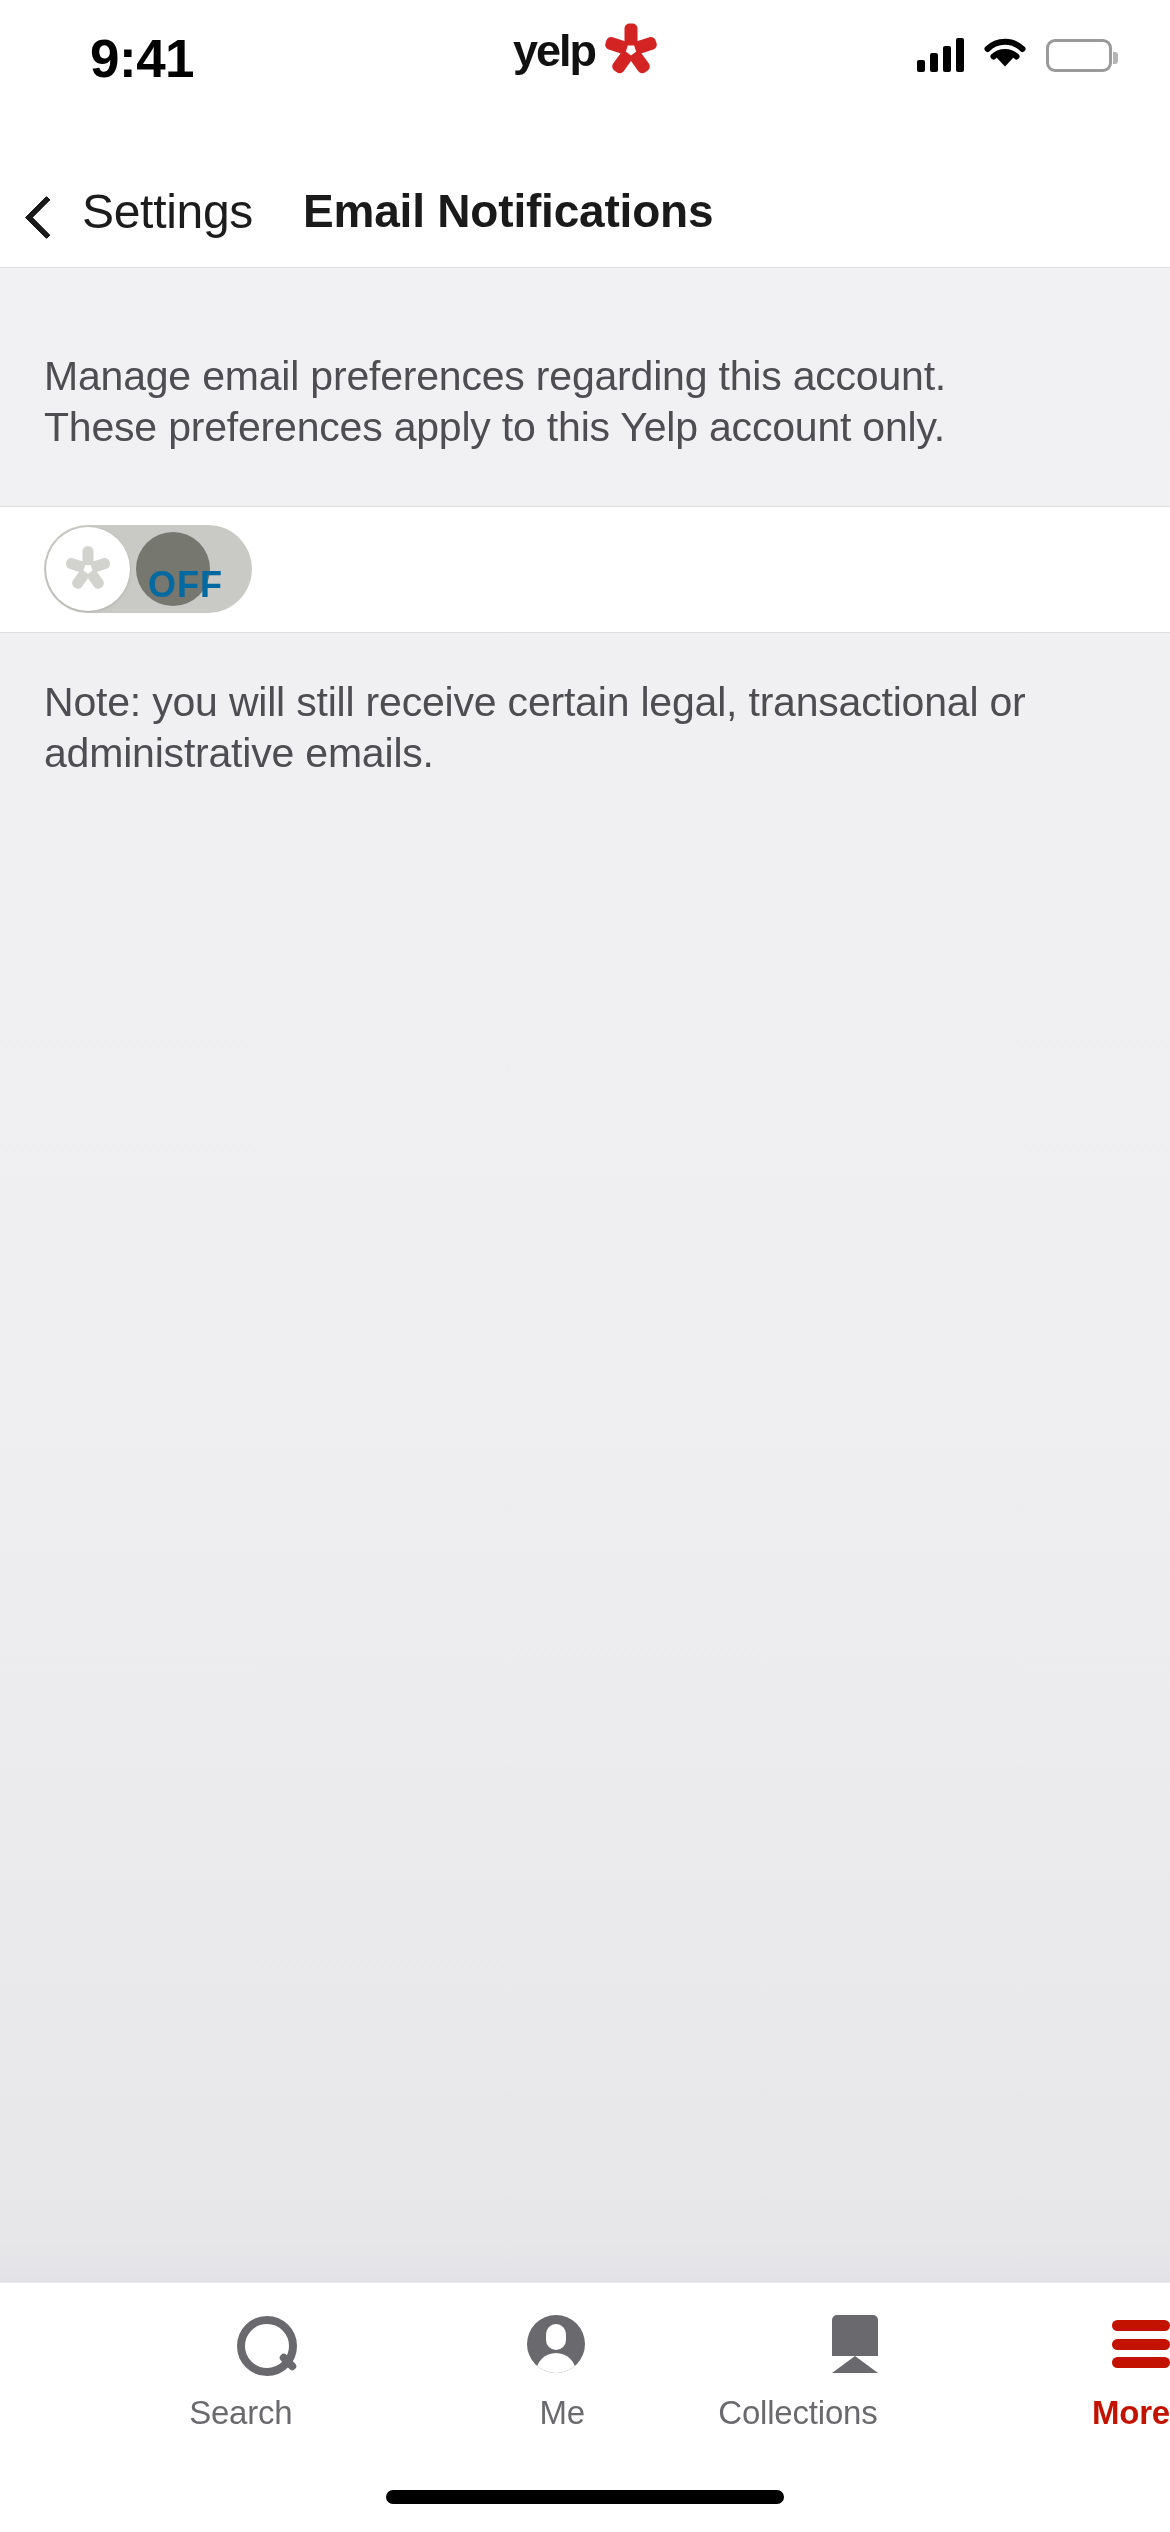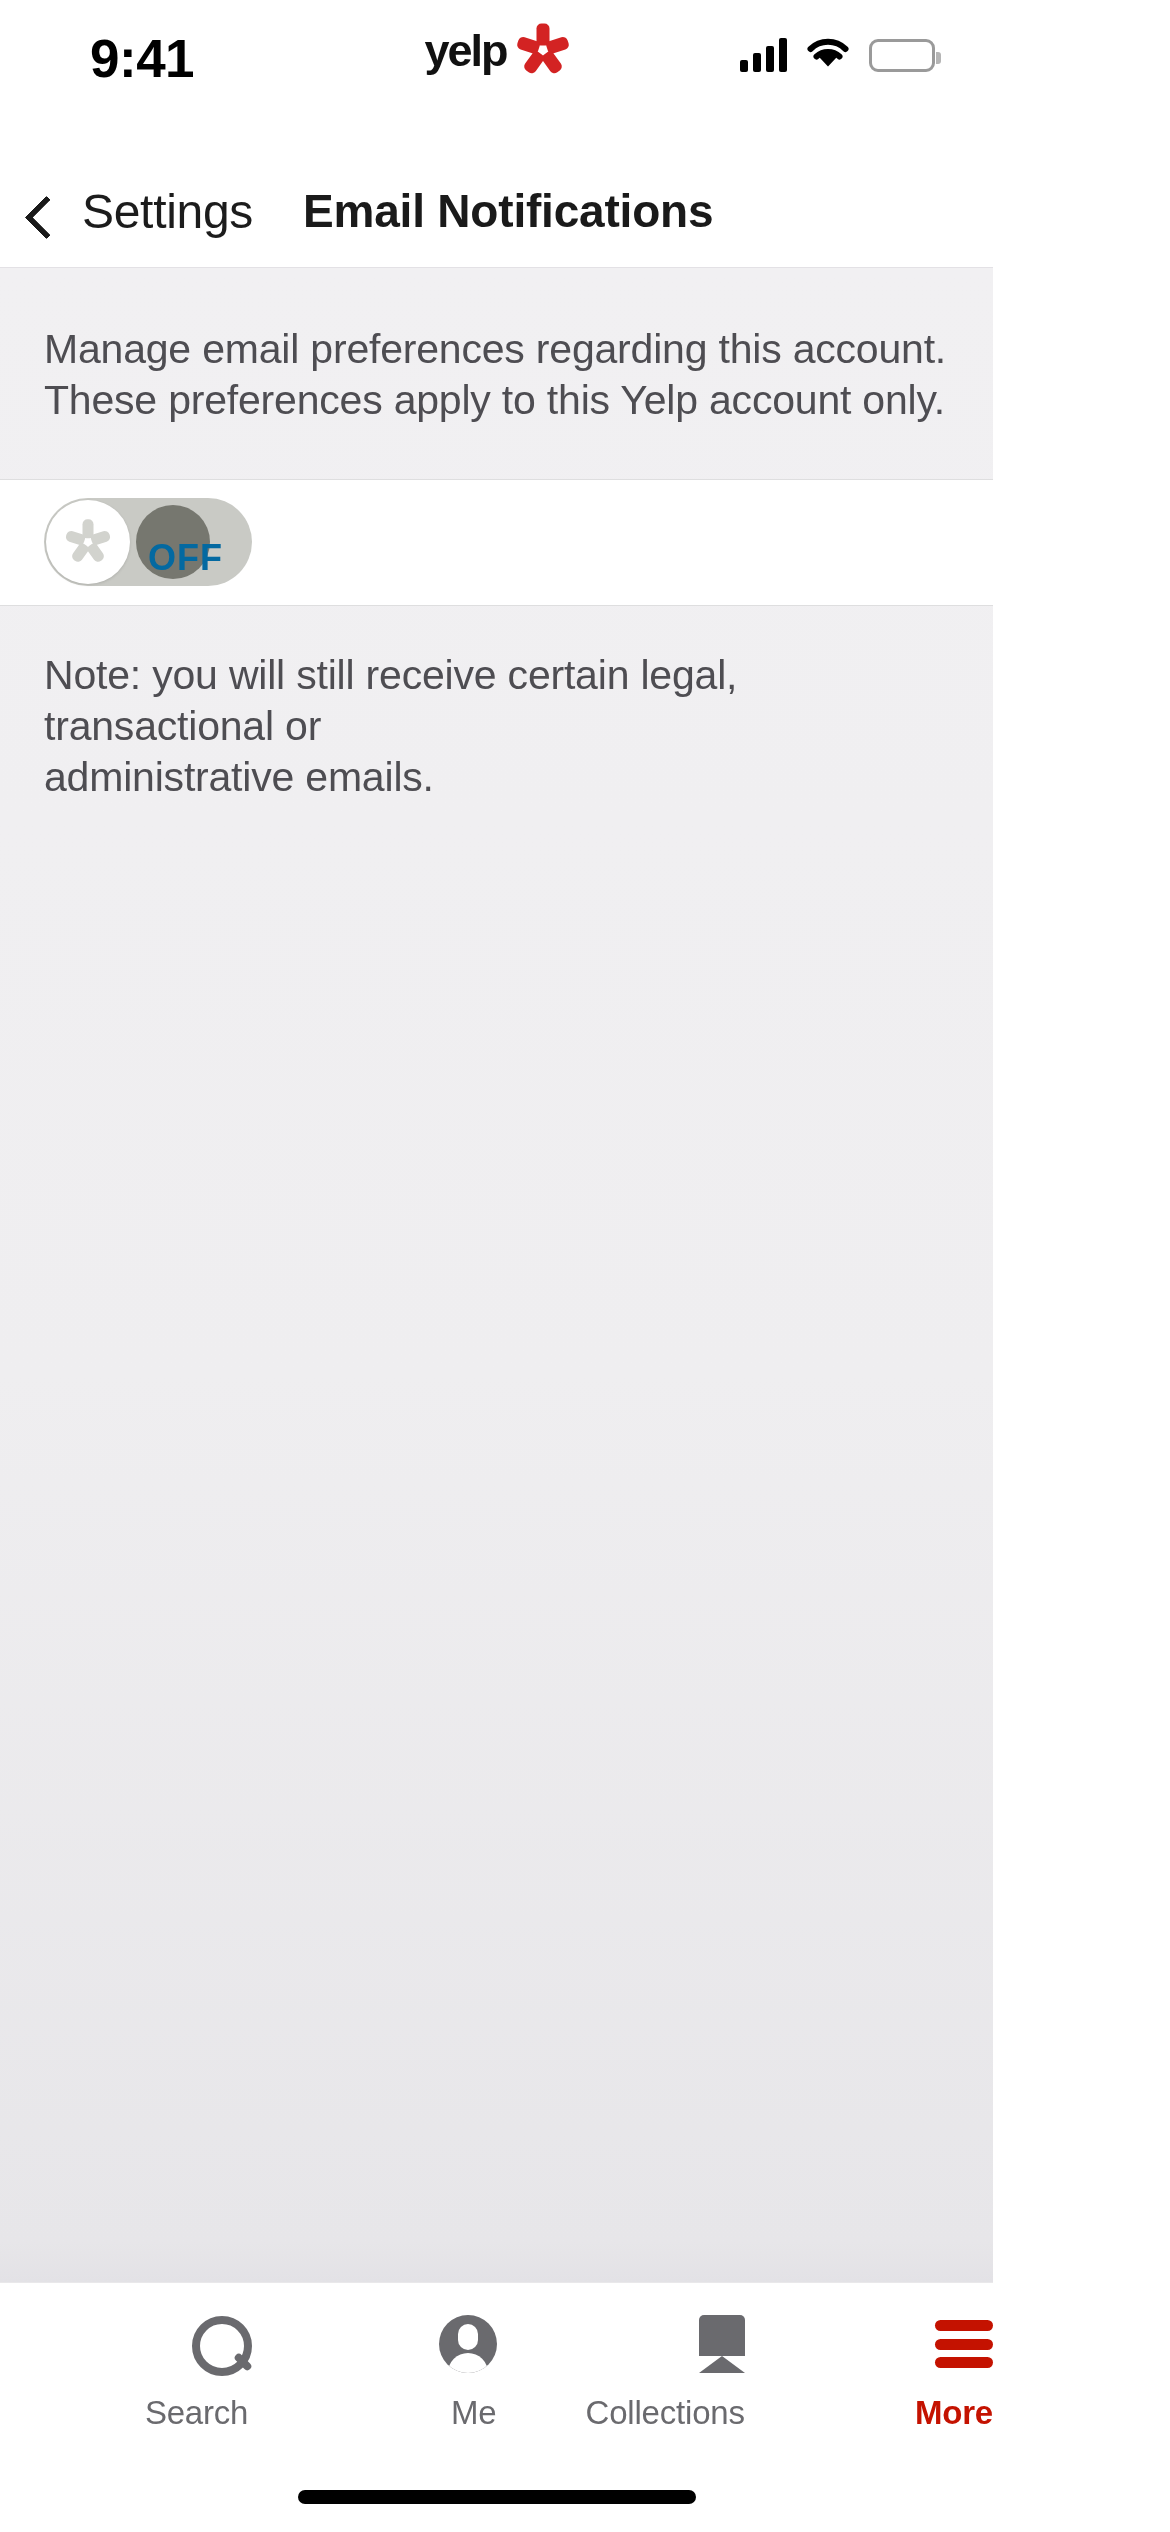--- a/index.html
+++ b/index.html
@@ -4,21 +4,21 @@
 <style>
   * { margin:0; padding:0; box-sizing:border-box; }
   html, body {
     width:1170px; height:2532px;
     font-family:"Liberation Sans", sans-serif;
     background:#ffffff;
     overflow:hidden;
   }
   .phone {
     position:relative;
-    width:993px; height:2532px;
+    width:1170px; height:2532px;
     display:flex; flex-direction:column;
     background:#ffffff;
   }
 
   
   .statusbar {
     position:relative;
     height:155px;
     flex:0 0 155px;
     background:#ffffff;
@@ -119,20 +119,21 @@
   .content {
     flex:1 1 auto;
     position:relative;
     background:linear-gradient(to bottom, #f1f0f2 0%, #efeef0 55%, #e7e6e9 98%, #e3e2e6 100%);
     display:flex;
     flex-direction:column;
     overflow:hidden;
   }
   .intro {
     padding:56px 44px 0 44px;
+    margin-top:27px;
   }
   .intro p {
     font-size:41px;
     line-height:1.25;
     color:#4e4d52;
     letter-spacing:-0.2px;
   }
   .pref-row {
     margin-top:52px;
     background:#ffffff;

